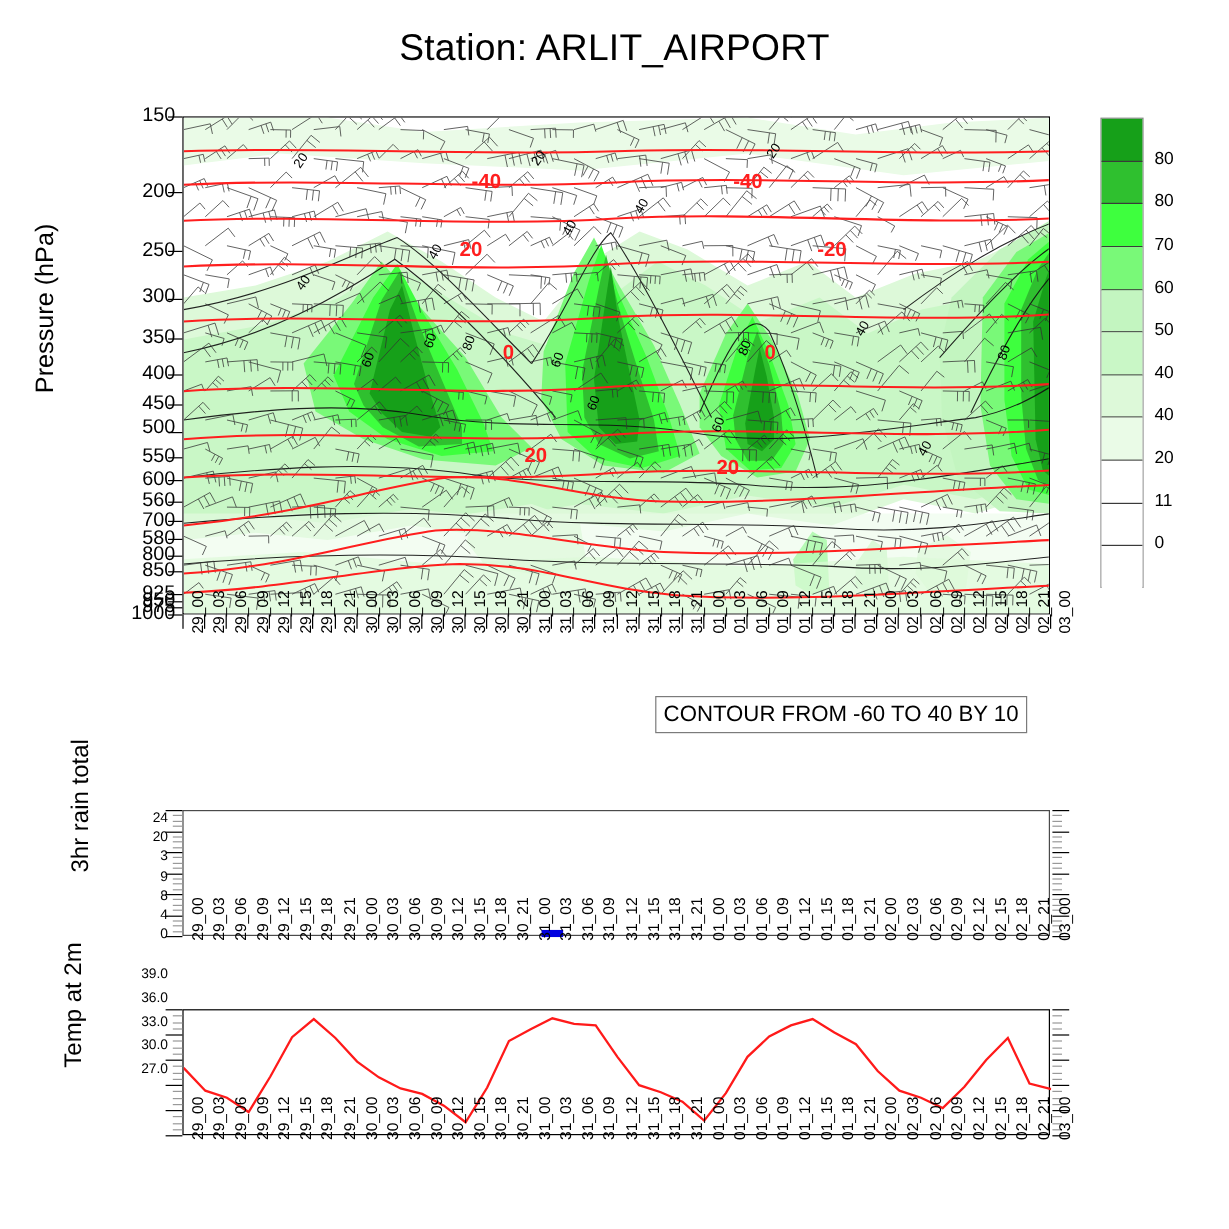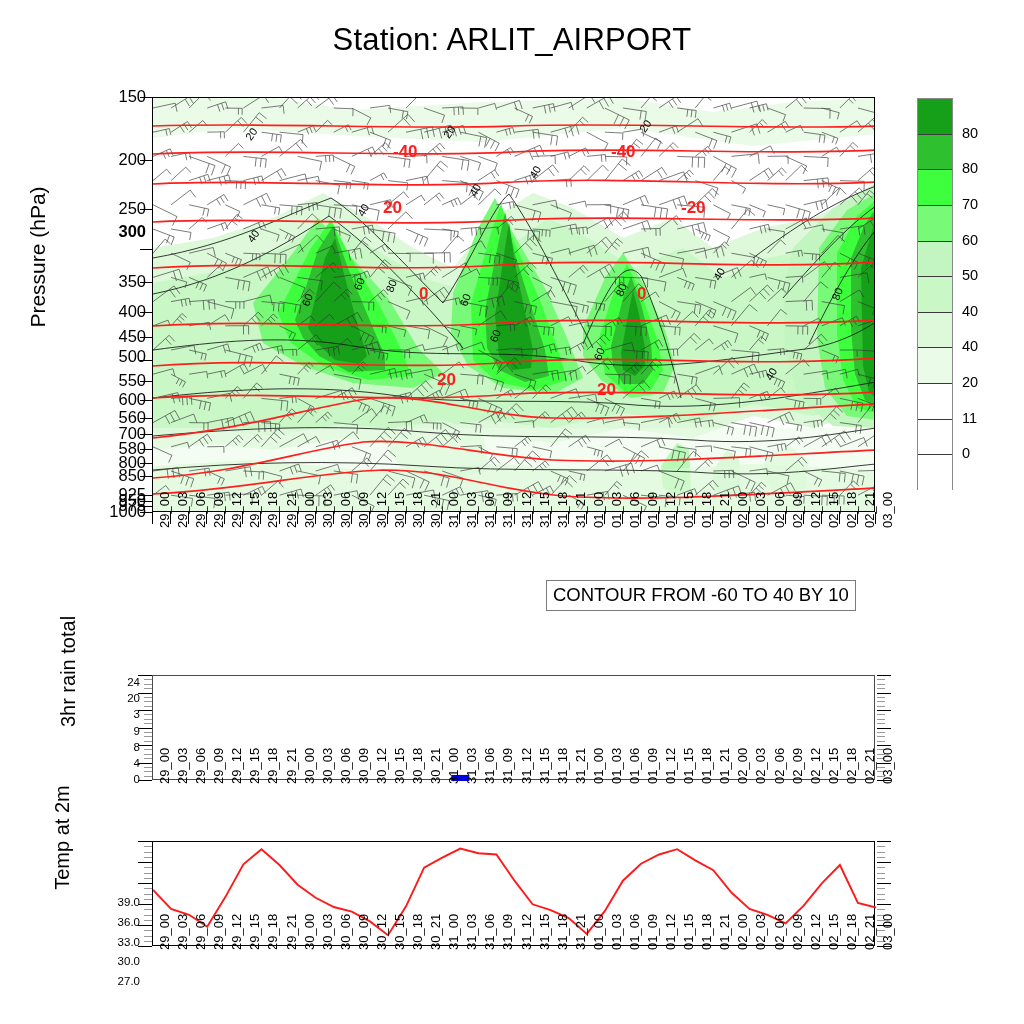--- a/index.html
+++ b/index.html
@@ -46,38 +46,38 @@
   #rainsvg{position:absolute;left:0;top:0;}
   #rainylab{left:96px;top:668px;width:44px;height:120px;}
   #rainylab .yl{position:absolute;right:0;font-size:11.5px;text-align:right;line-height:1;}
   #raintitle{left:-2px;top:660px;width:140px;text-align:center;font-size:20px;
              transform:rotate(-90deg);transform-origin:50% 50%;}
 
   
   #temppanel{left:152px;top:841px;width:723px;height:105px;
              border:1.2px solid #000;box-sizing:border-box;background:#fff;}
   #tempsvg{position:absolute;left:0;top:0;}
-  #tempylab{left:84px;top:880px;width:56px;height:120px;}
+  #tempylab{left:84px;top:790px;width:56px;height:120px;}
   #tempylab .yl{position:absolute;right:0;font-size:11.5px;text-align:right;line-height:1;}
   #temptitle{left:-8px;top:826px;width:140px;text-align:center;font-size:20px;
              transform:rotate(-90deg);transform-origin:50% 50%;}
 
   .ticks{position:absolute;}
 </style>
 </head>
 <body>
 
 <div class="abs" id="title">Station: ARLIT_AIRPORT</div>
 
 <div class="abs" id="ytitle">Pressure (hPa)</div>
 <div class="abs" id="ylabels">
     <div class="yl" style="top: -1px;">150</div>
     <div class="yl" style="top: 61.9312px;">200</div>
     <div class="yl" style="top: 110.744px;">250</div>
-    <div class="yl" style="top: 134px; font-weight: bold;">300</div>
+    <div class="yl" style="top: 150px;">300</div>
     <div class="yl" style="top: 184.349px;">350</div>
     <div class="yl" style="top: 213.559px;">400</div>
     <div class="yl" style="top: 239.324px;">450</div>
     <div class="yl" style="top: 259px; margin-left: 14px;">500</div>
     <div class="yl" style="top: 283.222px;">550</div>
     <div class="yl" style="top: 302.256px;">600</div>
     <div class="yl" style="top: 319.765px;">560</div>
     <div class="yl" style="top: 335.976px;">700</div>
     <div class="yl" style="top: 351.069px;">580</div>
     <div class="yl" style="top: 365.187px;">800</div>

